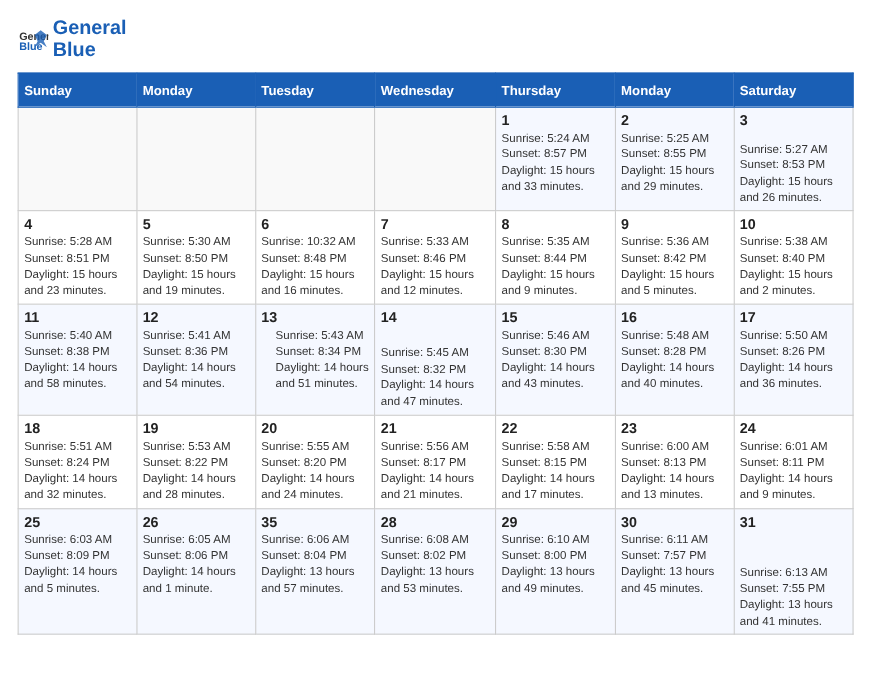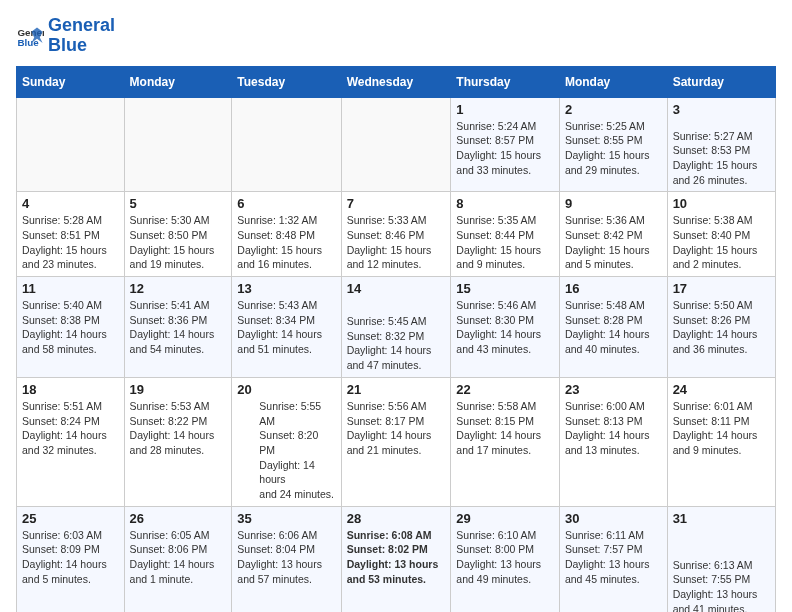--- a/index.html
+++ b/index.html
@@ -158,21 +158,21 @@
         </td>
         <td>
           <div class="day-number">5</div>
           <div class="day-info" style="white-space: pre-line;">Sunrise: 5:30 AM
 Sunset: 8:50 PM
 Daylight: 15 hours
 and 19 minutes.</div>
         </td>
         <td>
           <div class="day-number">6</div>
-          <div class="day-info" style="white-space: pre-line;">Sunrise: 1:32 AM
+          <div class="day-info" style="white-space: pre-line;">Sunrise: 10:32 AM
 Sunset: 8:48 PM
 Daylight: 15 hours
 and 16 minutes.</div>
         </td>
         <td>
           <div class="day-number">7</div>
           <div class="day-info" style="white-space: pre-line;">Sunrise: 5:33 AM
 Sunset: 8:46 PM
 Daylight: 15 hours
 and 12 minutes.</div>
@@ -209,21 +209,21 @@
         </td>
         <td>
           <div class="day-number">12</div>
           <div class="day-info" style="white-space: pre-line;">Sunrise: 5:41 AM
 Sunset: 8:36 PM
 Daylight: 14 hours
 and 54 minutes.</div>
         </td>
         <td>
           <div class="day-number">13</div>
-          <div class="day-info" style="white-space: pre-line;">Sunrise: 5:43 AM
+          <div class="day-info" style="white-space: pre-line; margin-left: 13px;">Sunrise: 5:43 AM
 Sunset: 8:34 PM
 Daylight: 14 hours
 and 51 minutes.</div>
         </td>
         <td>
           <div class="day-number">14</div>
           <div class="day-info" style="white-space: pre-line; margin-top: 18px;">Sunrise: 5:45 AM
 Sunset: 8:32 PM
 Daylight: 14 hours
 and 47 minutes.</div>
@@ -260,21 +260,21 @@
         </td>
         <td>
           <div class="day-number">19</div>
           <div class="day-info" style="white-space: pre-line;">Sunrise: 5:53 AM
 Sunset: 8:22 PM
 Daylight: 14 hours
 and 28 minutes.</div>
         </td>
         <td>
           <div class="day-number">20</div>
-          <div class="day-info" style="white-space: pre-line; margin-left: 22px;">Sunrise: 5:55 AM
+          <div class="day-info" style="white-space: pre-line;">Sunrise: 5:55 AM
 Sunset: 8:20 PM
 Daylight: 14 hours
 and 24 minutes.</div>
         </td>
         <td>
           <div class="day-number">21</div>
           <div class="day-info" style="white-space: pre-line;">Sunrise: 5:56 AM
 Sunset: 8:17 PM
 Daylight: 14 hours
 and 21 minutes.</div>
@@ -318,21 +318,21 @@
         </td>
         <td>
           <div class="day-number">35</div>
           <div class="day-info" style="white-space: pre-line;">Sunrise: 6:06 AM
 Sunset: 8:04 PM
 Daylight: 13 hours
 and 57 minutes.</div>
         </td>
         <td>
           <div class="day-number">28</div>
-          <div class="day-info" style="white-space: pre-line; font-weight: bold;">Sunrise: 6:08 AM
+          <div class="day-info" style="white-space: pre-line;">Sunrise: 6:08 AM
 Sunset: 8:02 PM
 Daylight: 13 hours
 and 53 minutes.</div>
         </td>
         <td>
           <div class="day-number">29</div>
           <div class="day-info" style="white-space: pre-line;">Sunrise: 6:10 AM
 Sunset: 8:00 PM
 Daylight: 13 hours
 and 49 minutes.</div>

